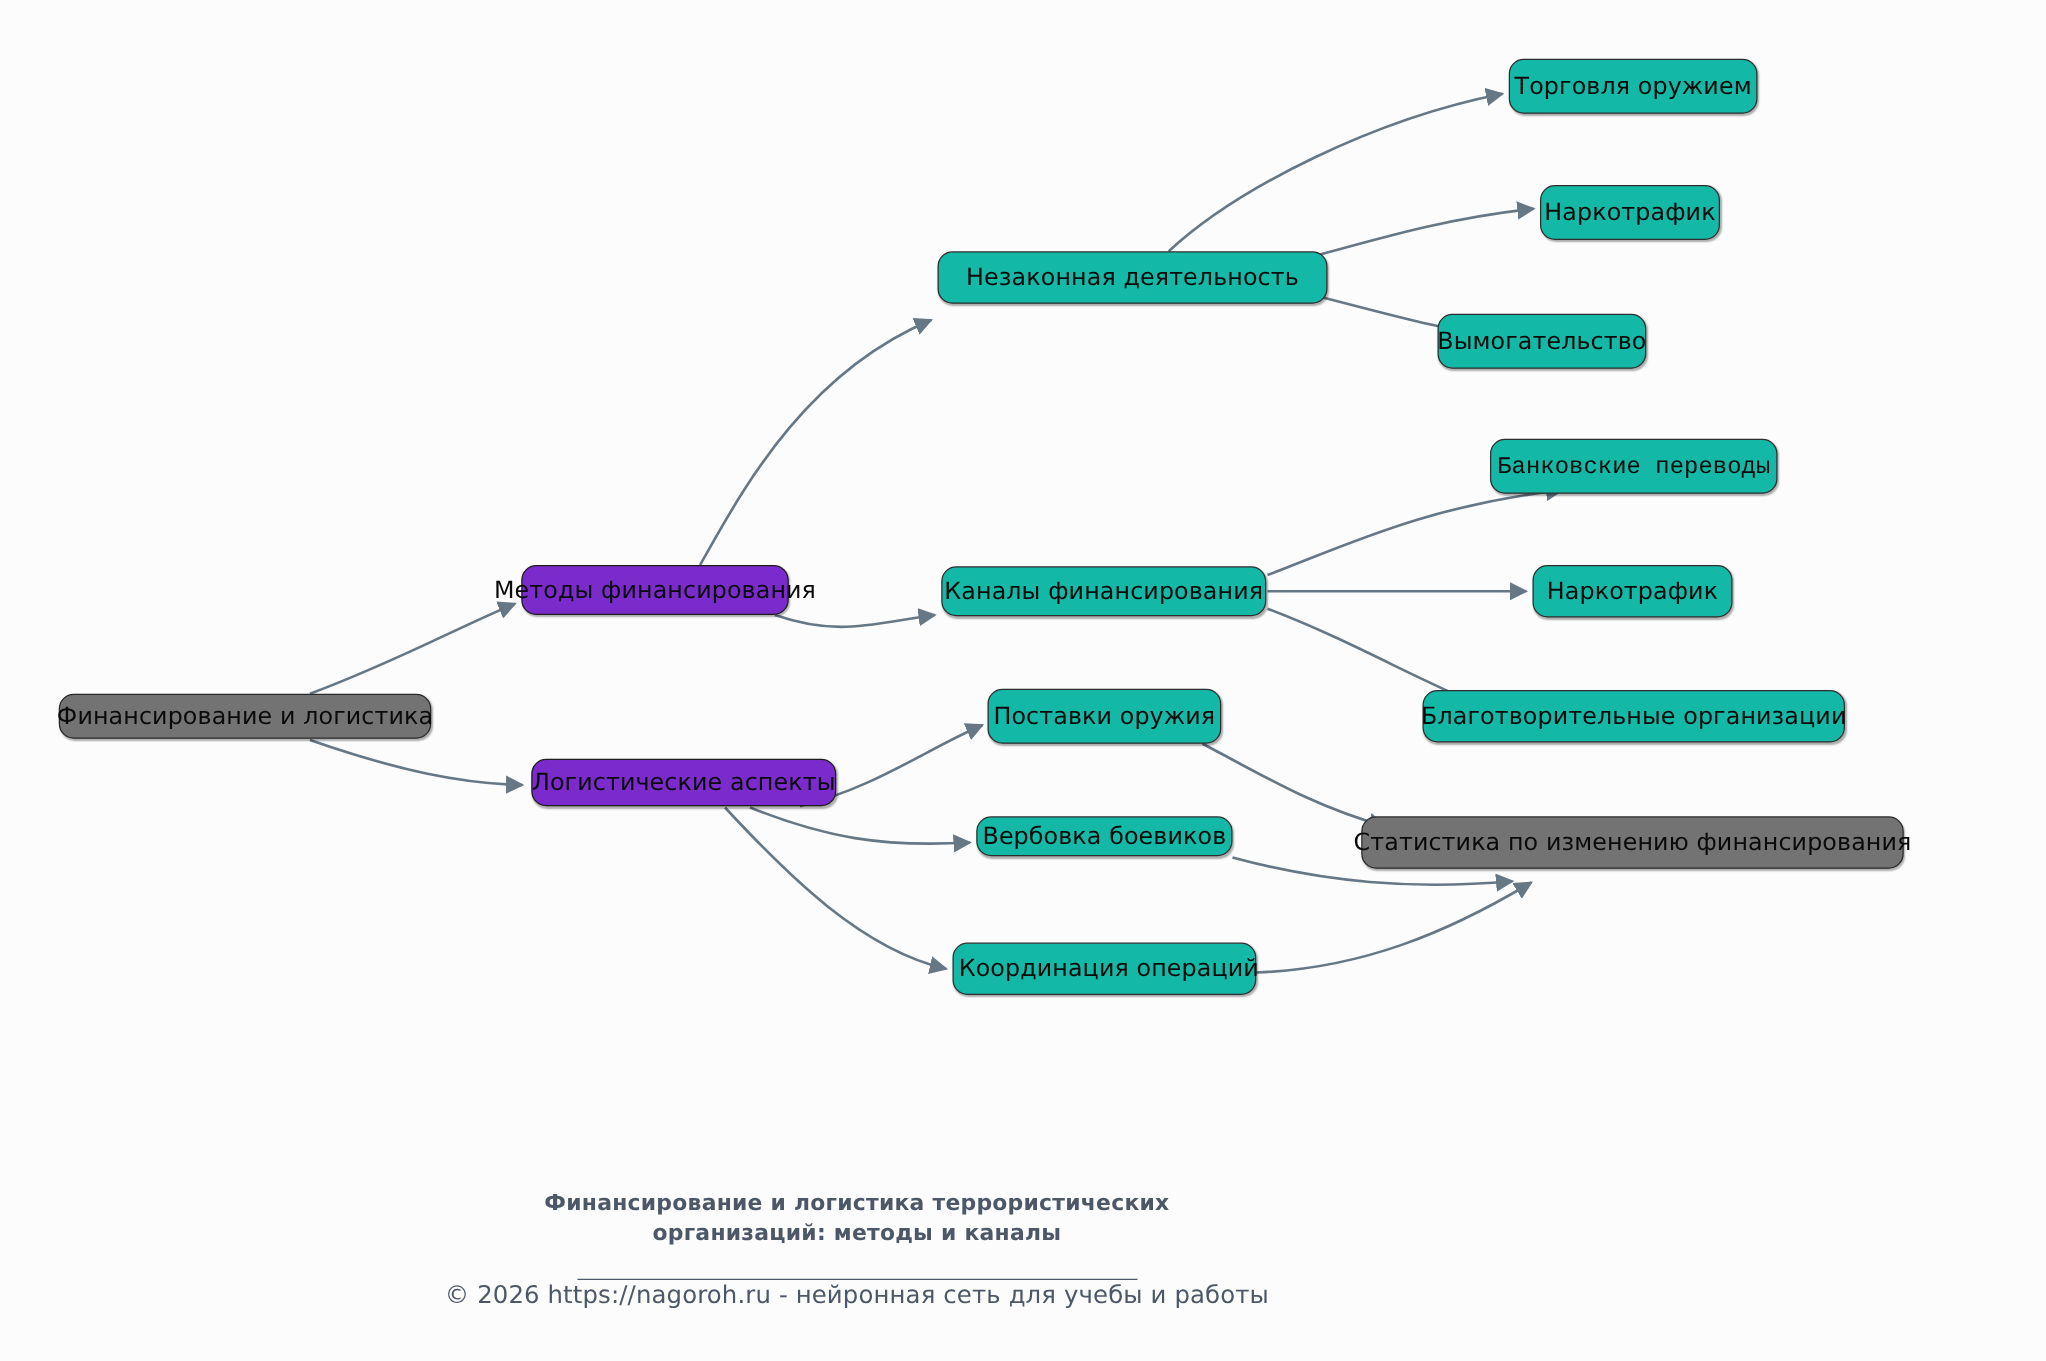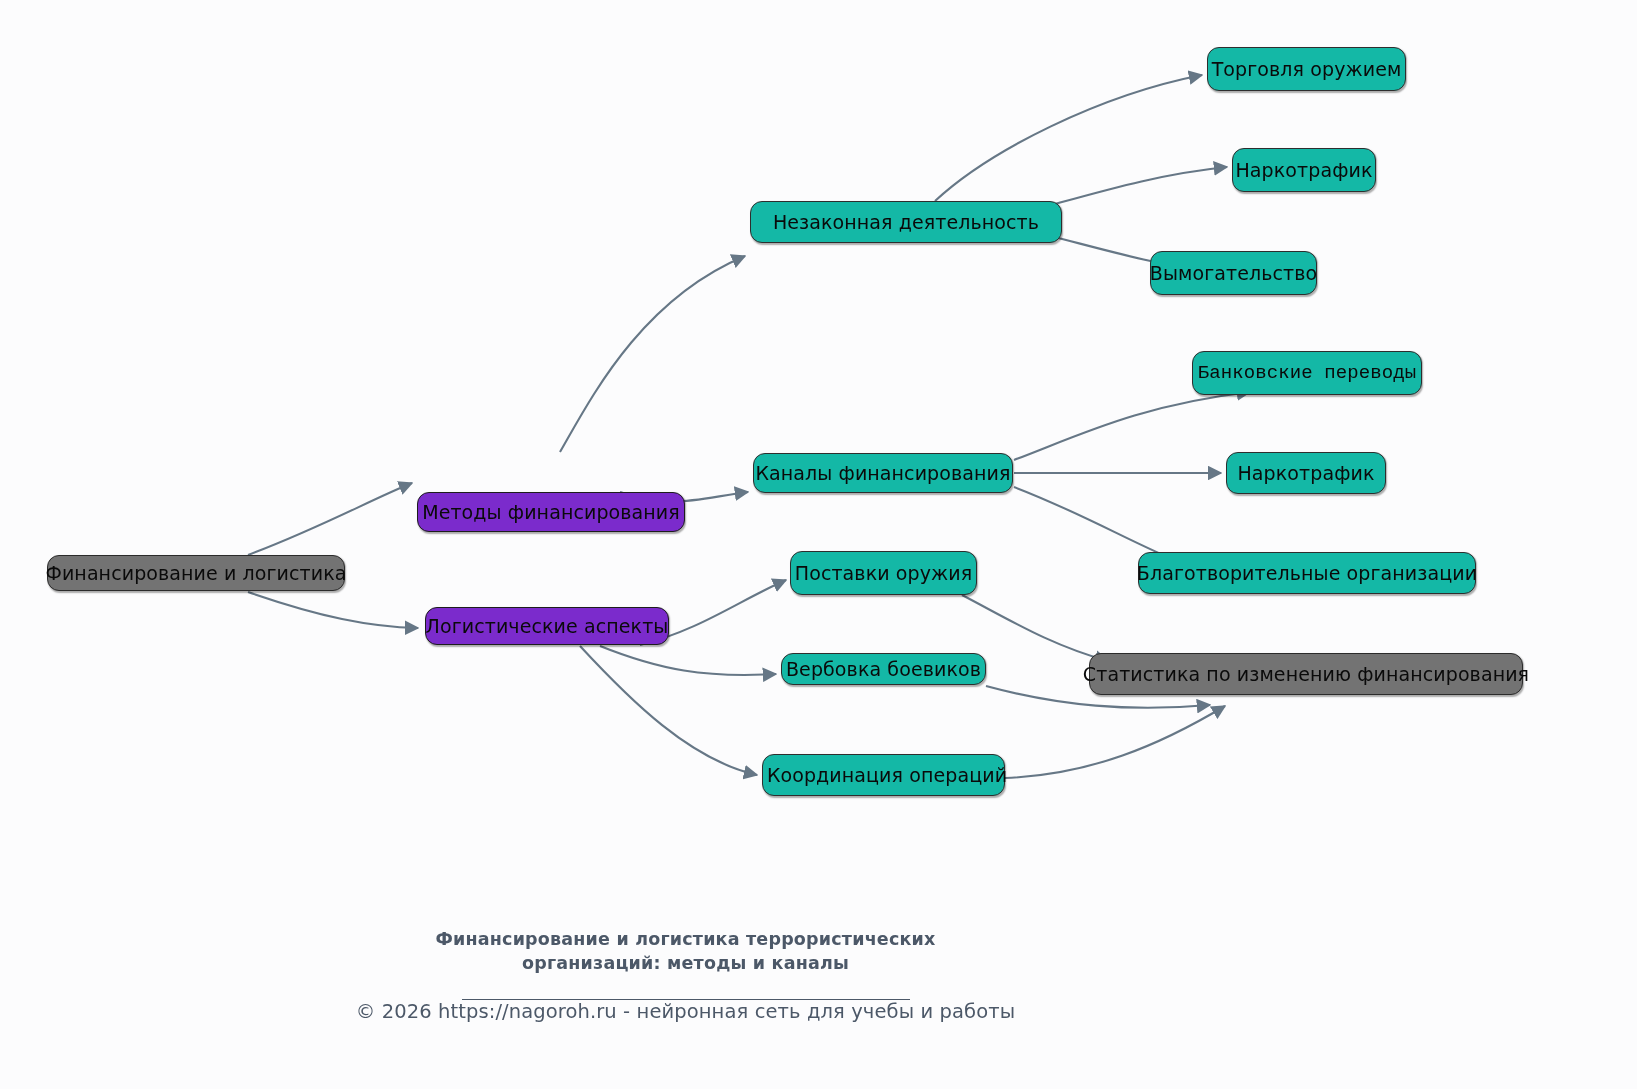--- a/index.html
+++ b/index.html
@@ -59,20 +59,21 @@
   .node.purple {
     background: #7b2bcc;
     border-color: #1d1d1d;
   }
 
   .footer {
     position: absolute;
     left: 0;
     width: 1371px;
     text-align: center;
+    margin-top: 24px;
   }
   .footer-title {
     top: 928px;
     font-size: 17.5px;
     font-weight: bold;
     color: #4c5868;
     line-height: 1.35;
     letter-spacing: 0.2px;
   }
   .footer-rule {
@@ -116,21 +117,21 @@
       <path d="M 640 645 C 700 630, 740 600, 786 580"></path>
       <path d="M 600 646 C 660 670, 705 678, 776 674"></path>
       <path d="M 580 646 C 630 700, 690 760, 757 775"></path>
       <path d="M 962 595 C 1010 620, 1050 645, 1108 661"></path>
       <path d="M 986 686 C 1060 706, 1130 712, 1210 705"></path>
       <path d="M 1005 778 C 1090 775, 1160 745, 1225 706"></path>
     </g>
   </svg>
 
   <div class="node green" style="left:47px;top:555px;width:298px;height:36px;">Финансирование и логистика</div>
-  <div class="node purple" style="left:417px;top:452px;width:268px;height:40px;margin-top:40px;">Методы финансирования</div>
+  <div class="node purple" style="left:417px;top:452px;width:214px;height:40px;">Методы финансирования</div>
   <div class="node purple" style="left:425px;top:607px;width:244px;height:38px;">Логистические аспекты</div>
   <div class="node grey" style="left:750px;top:201px;width:312px;height:42px;">Незаконная деятельность</div>
   <div class="node grey" style="left:753px;top:453px;width:260px;height:40px;">Каналы финансирования</div>
   <div class="node grey" style="left:1207px;top:47px;width:199px;height:44px;">Торговля оружием</div>
   <div class="node grey" style="left:1232px;top:148px;width:144px;height:44px;">Наркотрафик</div>
   <div class="node grey" style="left:1150px;top:251px;width:167px;height:44px;">Вымогательство</div>
   <div class="node grey" style="left:1192px;top:351px;width:230px;height:44px;font-family:Liberation Mono, monospace;">Банковские переводы</div>
   <div class="node grey" style="left:1226px;top:452px;width:160px;height:42px;">Наркотрафик</div>
   <div class="node grey" style="left:1138px;top:552px;width:338px;height:42px;">Благотворительные организации</div>
   <div class="node grey" style="left:790px;top:551px;width:187px;height:44px;">Поставки оружия</div>

